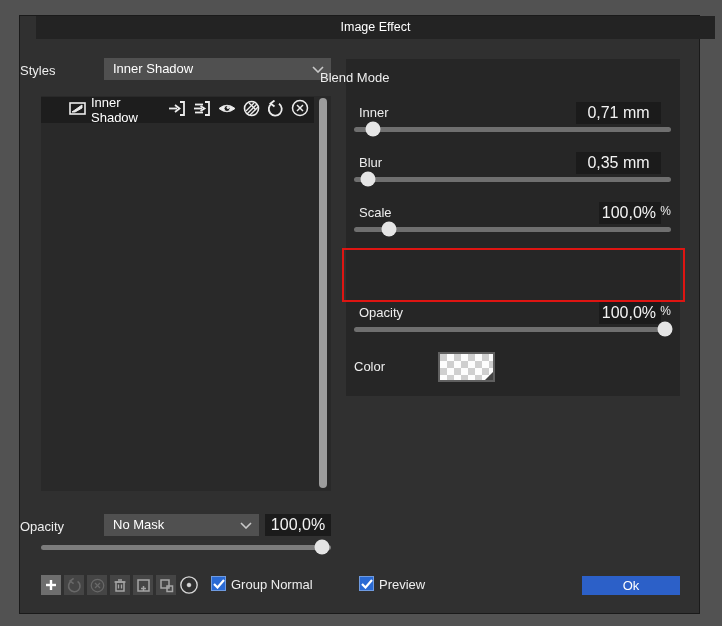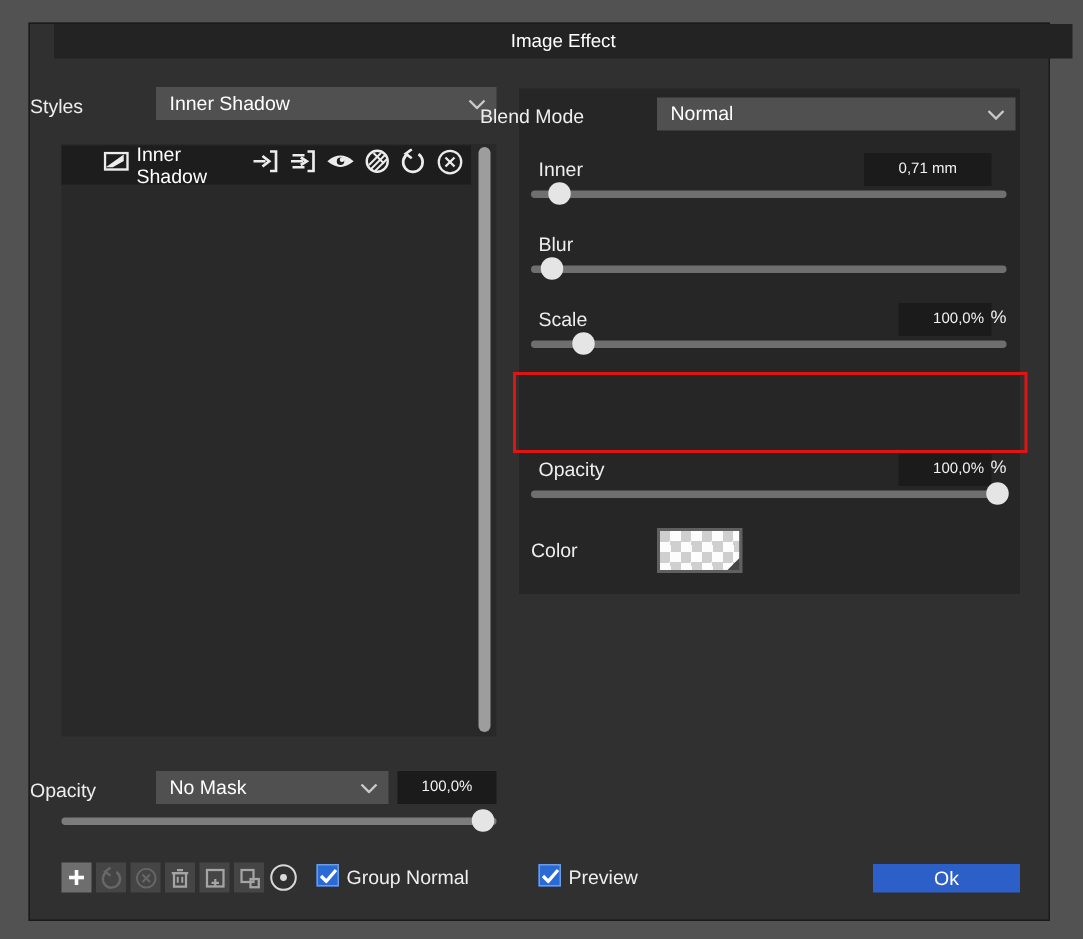--- a/index.html
+++ b/index.html
@@ -7,21 +7,21 @@
        -webkit-font-smoothing:antialiased;position:relative;overflow:hidden;}
   .dialog{position:absolute;left:19px;top:15px;width:681px;height:599px;background:#303030;
           border:1px solid #1a1a1a;box-sizing:border-box;}
   .titlebar{position:absolute;left:16px;top:0;width:100%;height:23px;background:#232323;
             color:#ffffff;font-size:12.5px;text-align:center;line-height:23px;}
   .label{position:absolute;color:#eee;font-size:13px;white-space:nowrap;}
   .r{text-align:left;}
   .dropdown{position:absolute;height:22px;background:#505050;color:#fff;font-size:13px;
             line-height:22px;padding-left:9px;box-sizing:border-box;}
   .chev{position:absolute;right:7px;top:8px;width:12px;height:7px;}
-  .vbox{position:absolute;height:22px;background:#1b1b1b;color:#f3f3f3;font-size:10px;
+  .vbox{position:absolute;height:22px;background:#1b1b1b;color:#f3f3f3;font-size:16px;
         line-height:22px;box-sizing:border-box;text-align:center;}
   .vbox.num{text-align:right;padding-right:5px;}
   
   .left-panel{position:absolute;left:21px;top:80px;width:290px;height:395px;background:#292929;}
   .layer-row{position:absolute;left:0;top:1px;width:273px;height:26px;background:#1d1d1d;
              display:flex;align-items:center;}
   .layer-row .limg{margin-left:28px;}
   .layer-name{color:#fff;font-size:13px;margin-left:5px;}
   .layer-actions{display:flex;align-items:center;gap:7px;margin-left:auto;padding-right:5px;}
   .vscroll{position:absolute;left:278px;top:2px;width:8px;height:390px;background:#9d9d9d;border-radius:4px;}
@@ -217,39 +217,34 @@
       <polyline points="1,5 4.5,8.5 11,1" fill="none" stroke="#fff" stroke-width="2.2"></polyline>
     </svg>
   </div>
   <span class="label" style="left:359px;top:561px;">Preview</span>
 
   <div class="btn blue" style="left:562px;top:560px;width:98px;">Ok</div>
 
   <div class="right-panel"></div>
 
   <span class="label r" style="left:300px;top:54px;width:111px;">Blend Mode</span>
-  <div class="dropdown" style="left:418px;top:49px;width:239px;">
-    <span>Normal</span>
-    <svg class="chev" viewBox="0 0 12 7">
-      <polyline points="1,1 6,6 11,1" fill="none" stroke="#c9c9c9" stroke-width="1.6"></polyline>
-    </svg>
-  </div>
 
   <div class="srow" style="top:86px;">
     <span class="slabel">Inner</span>
     <div class="vbox wide">0,71 mm</div>
     <span class="sunit"></span>
     <div class="slider">
       <div class="track"></div>
       <div class="handle" style="left: 6%;"></div>
     </div>
   </div>
 
   <div class="srow" style="top:136px;">
     <span class="slabel">Blur</span>
+    <div class="vbox wide">0,35 mm</div>
     <span class="sunit"></span>
     <div class="slider">
       <div class="track"></div>
       <div class="handle" style="left: 4.5%;"></div>
     </div>
   </div>
 
   <div class="srow" style="top:186px;">
     <span class="slabel">Scale</span>
     <div class="vbox narrow num">100,0%</div>

